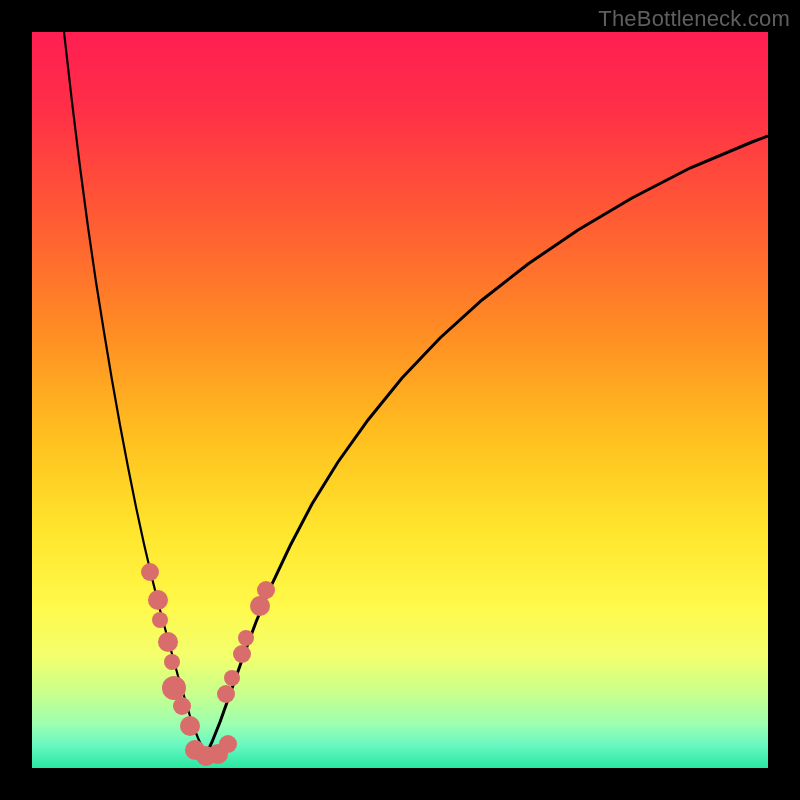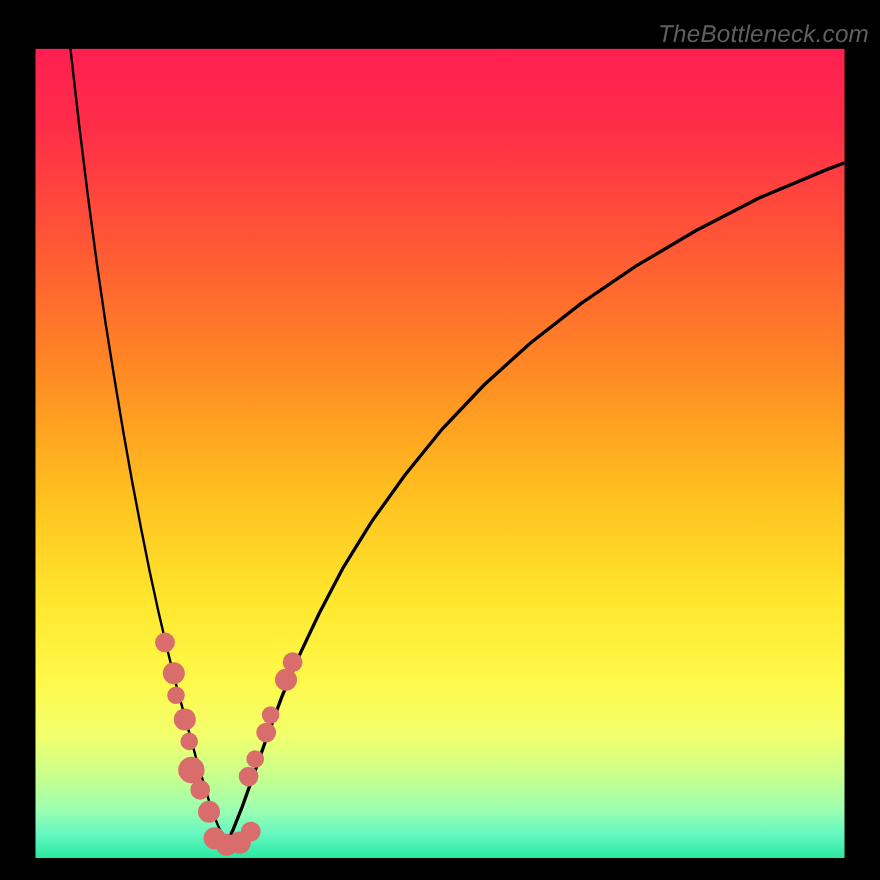--- a/index.html
+++ b/index.html
@@ -7,25 +7,24 @@
     padding: 0;
     width: 800px;
     height: 800px;
     background: #000;
     overflow: hidden;
     font-family: Arial, Helvetica, sans-serif;
   }
   .frame {
     position: absolute;
     left: 0;
-    top: 12px;
+    top: 0;
     width: 800px;
     height: 744px;
     background: #000;
-    font-style: italic;
   }
   .plot-area {
     position: absolute;
     left: 32px;
     top: 32px;
     width: 736px;
     height: 736px;
     overflow: hidden;
   }
   .gradient {

